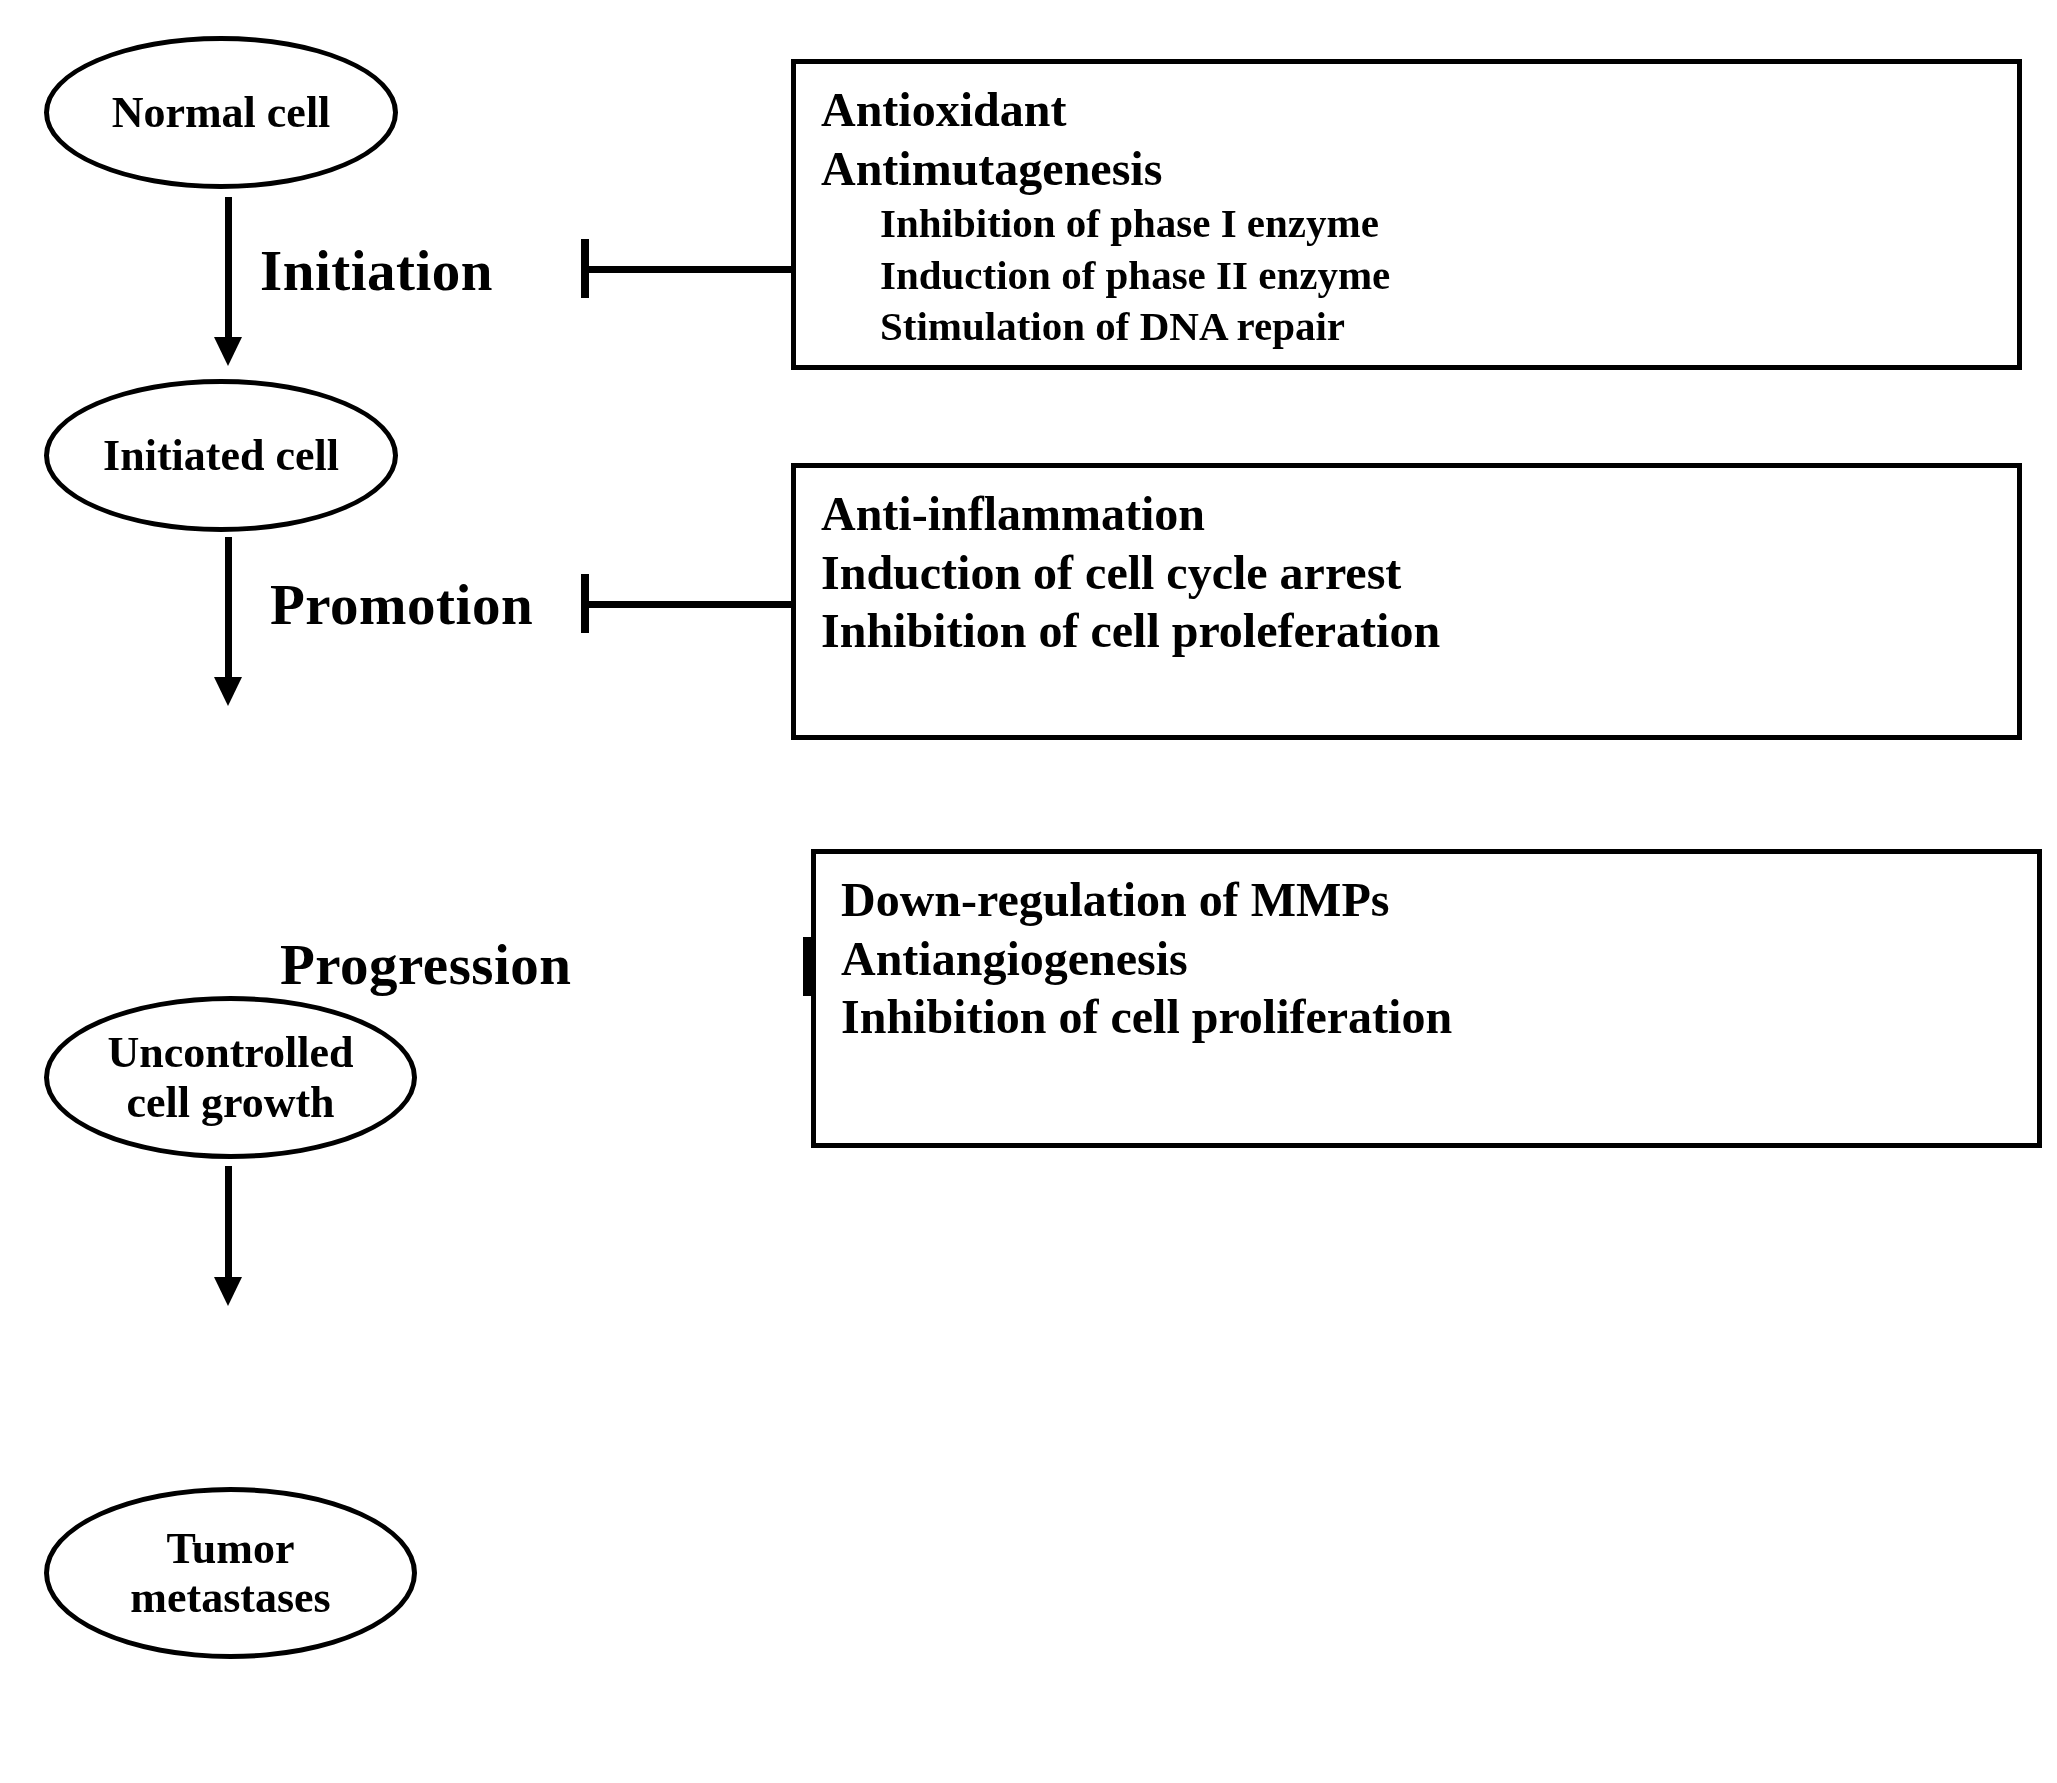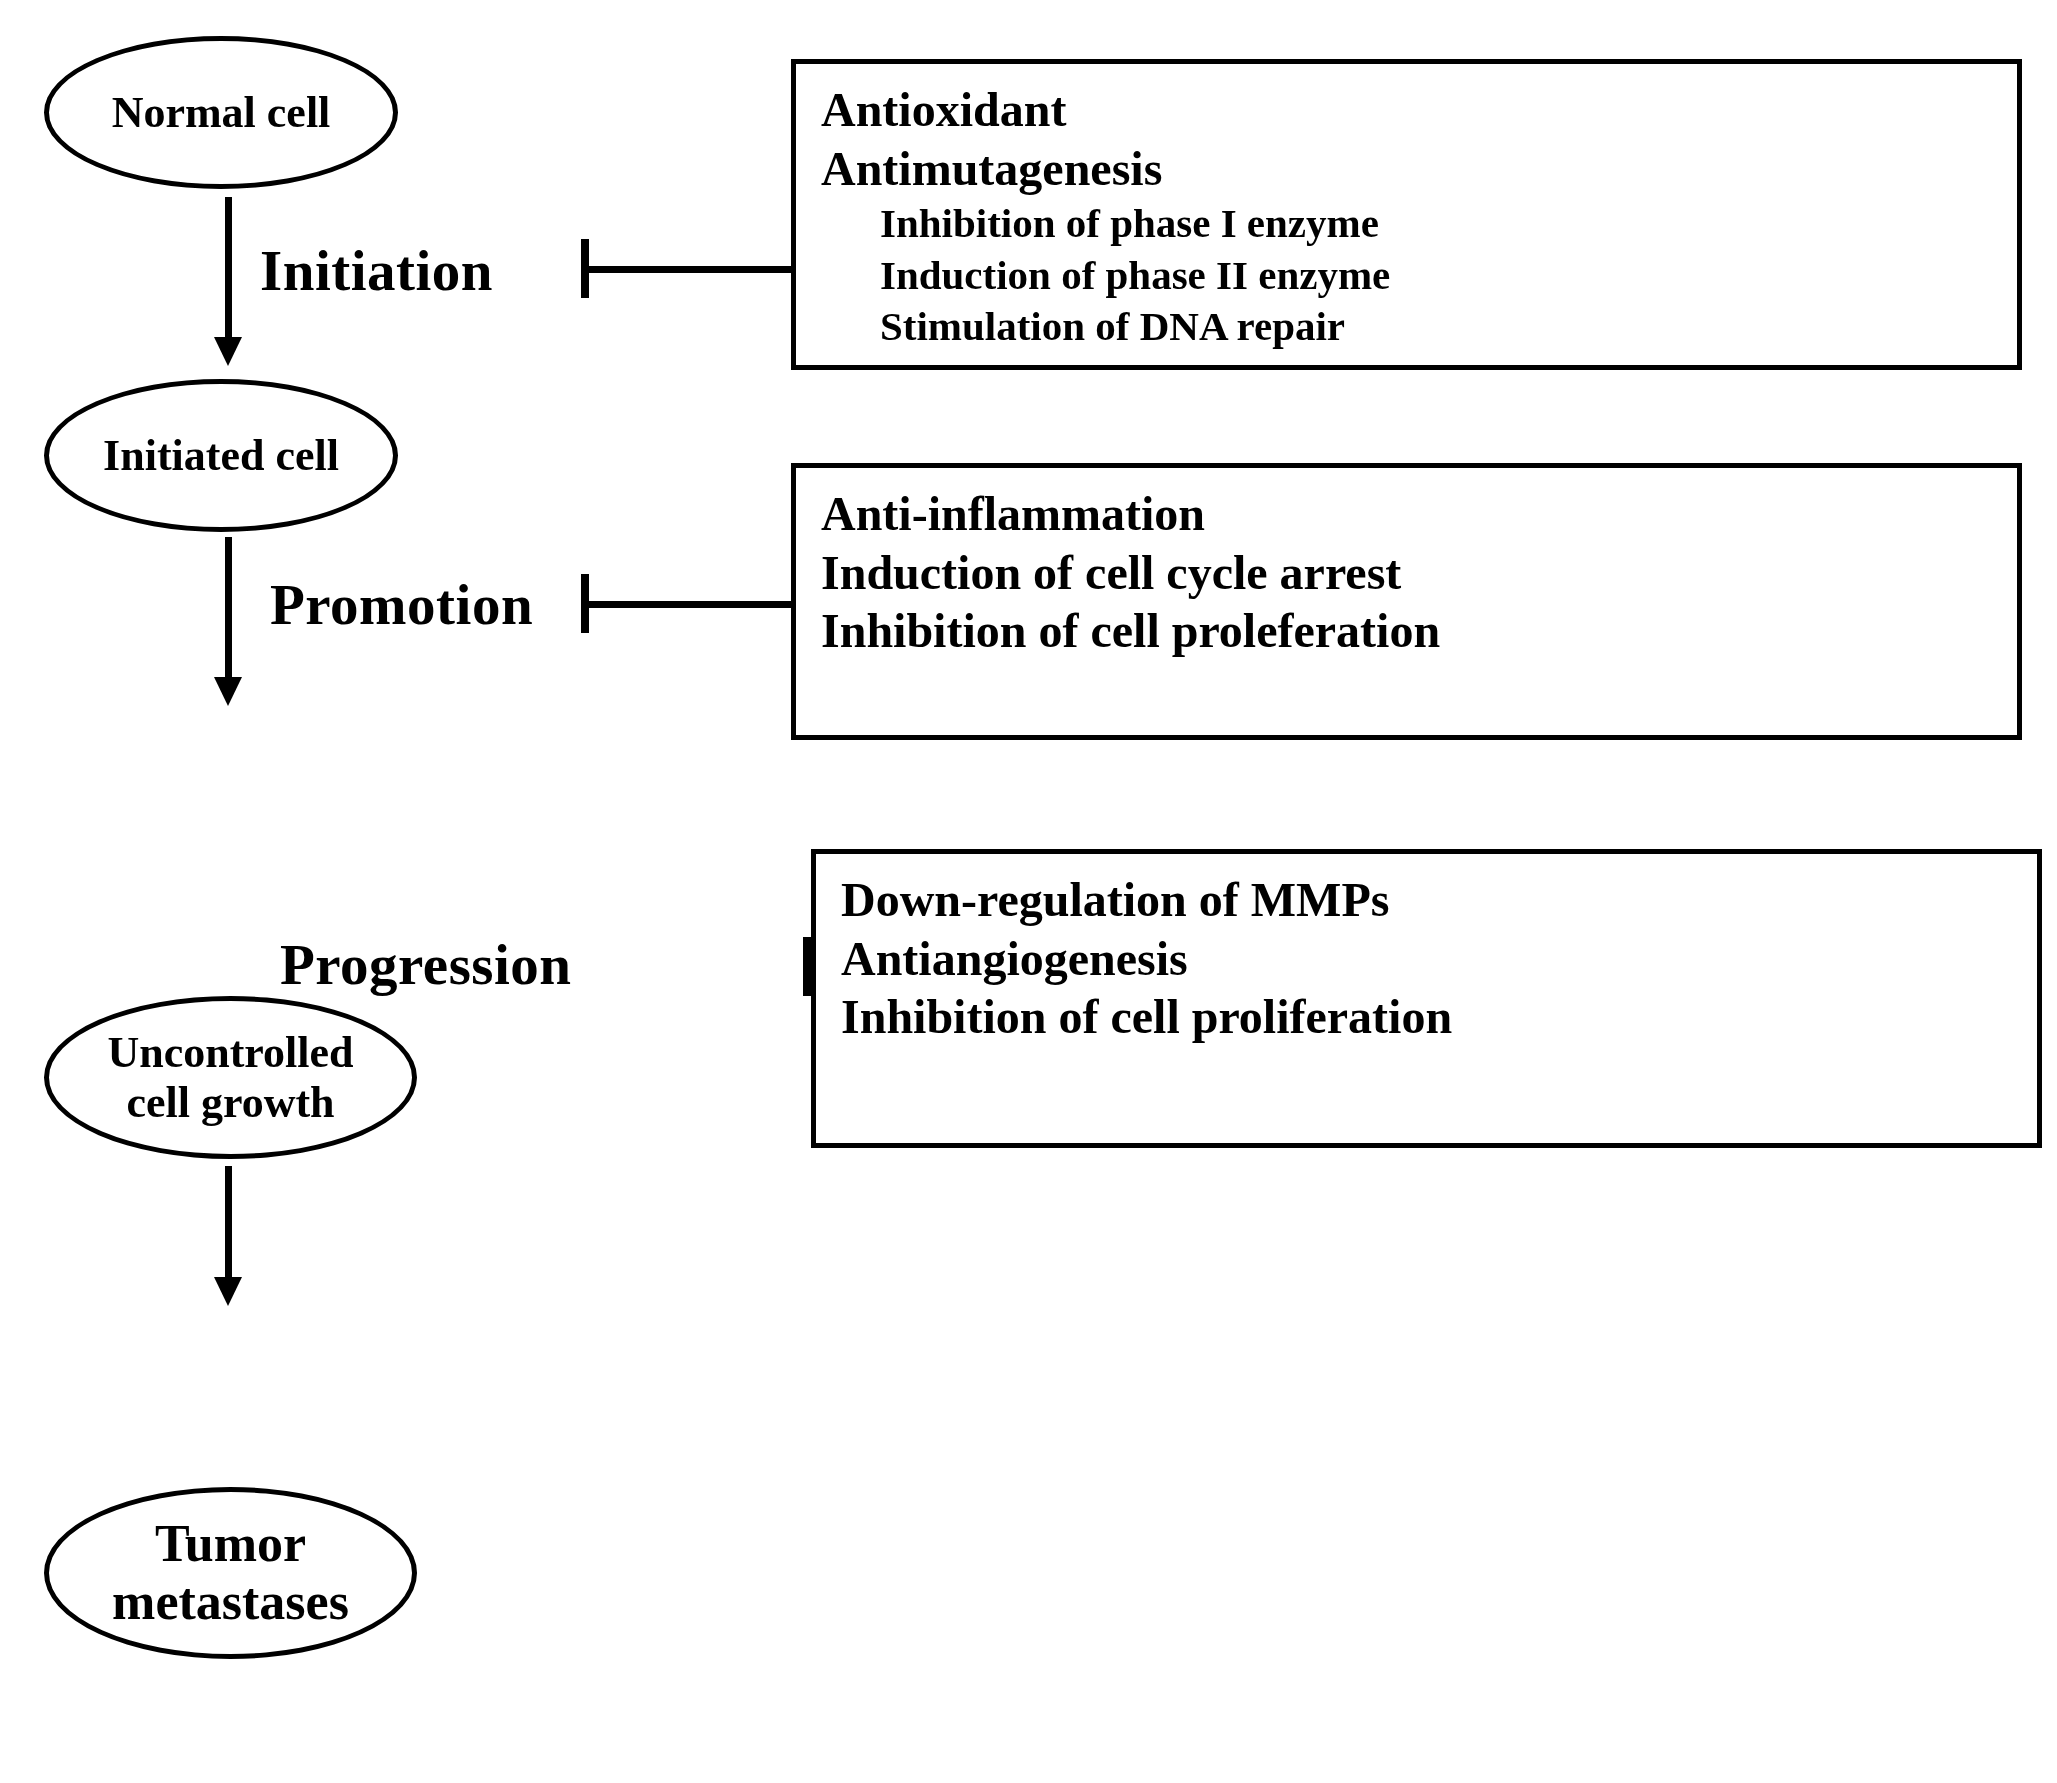--- a/index.html
+++ b/index.html
@@ -30,21 +30,21 @@
     text-align: center;
     font-weight: bold;
     line-height: 1.12;
     box-sizing: border-box;
   }
   .node .label { display: block; padding: 0 13.4px; }
 
   #node-normal      { left: 44px;  top: 36px;   width: 354px; height: 153px; font-size: 44px; }
   #node-initiated   { left: 44px;  top: 379px;  width: 354px; height: 153px; font-size: 44px; }
   #node-uncontrolled{ left: 44px;  top: 996px; width: 373px; height: 163px; font-size: 44px; }
-  #node-tumor       { left: 44px;  top: 1487px; width: 373px; height: 172px; font-size: 52px; align-items: center; }
+  #node-tumor       { left: 44px;  top: 1487px; width: 373px; height: 172px; font-size: 44px; align-items: center; }
 
   
   .arrow { position: absolute; }
   .arrow .stem {
     position: absolute;
     left: 0;
     top: 0;
     width: 6.7px;
     background: #000;
   }

